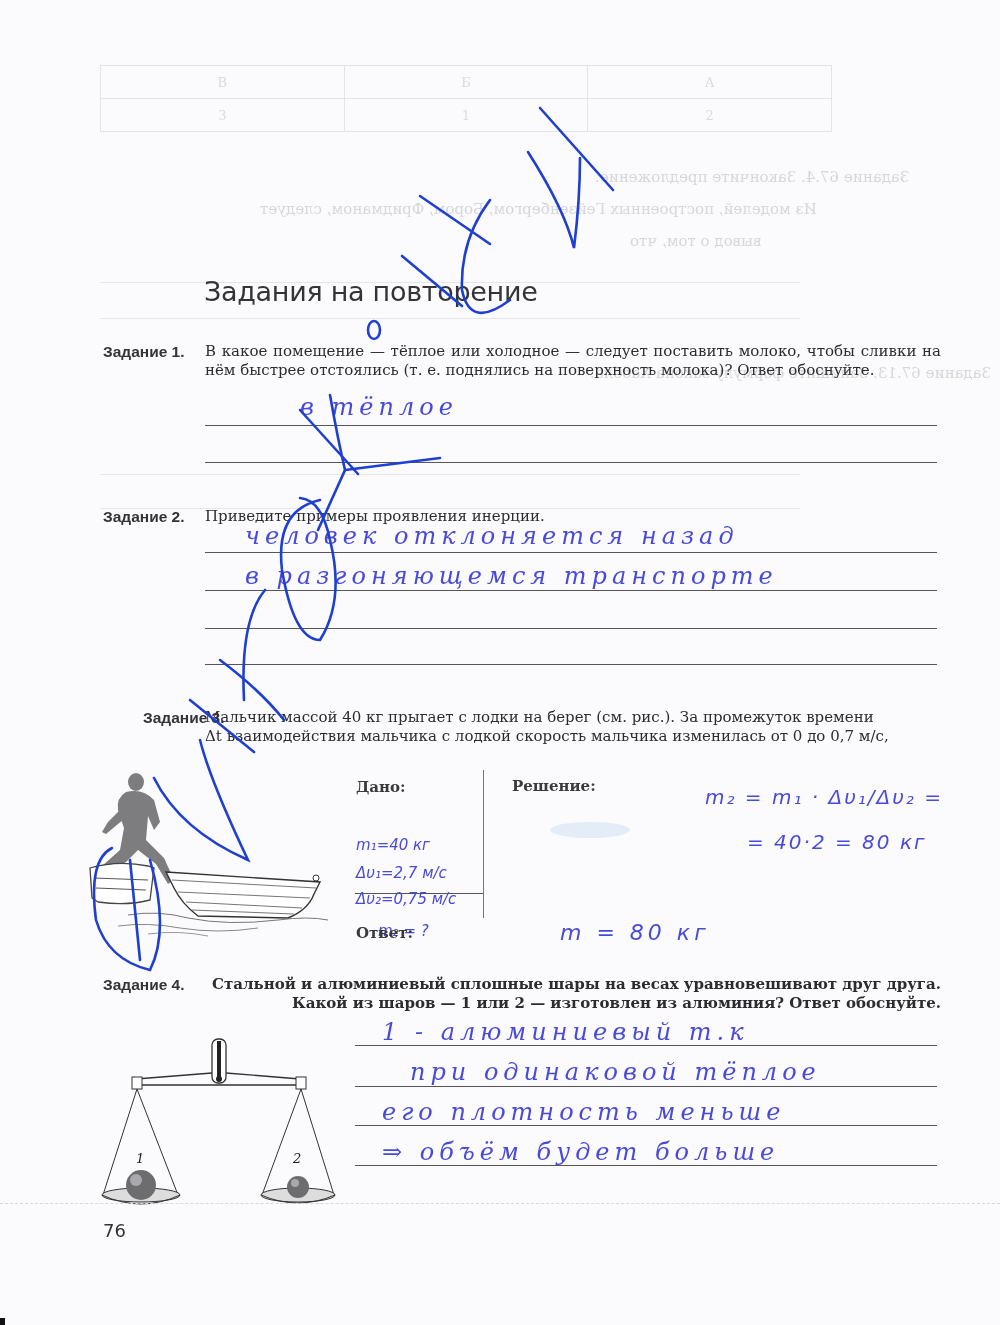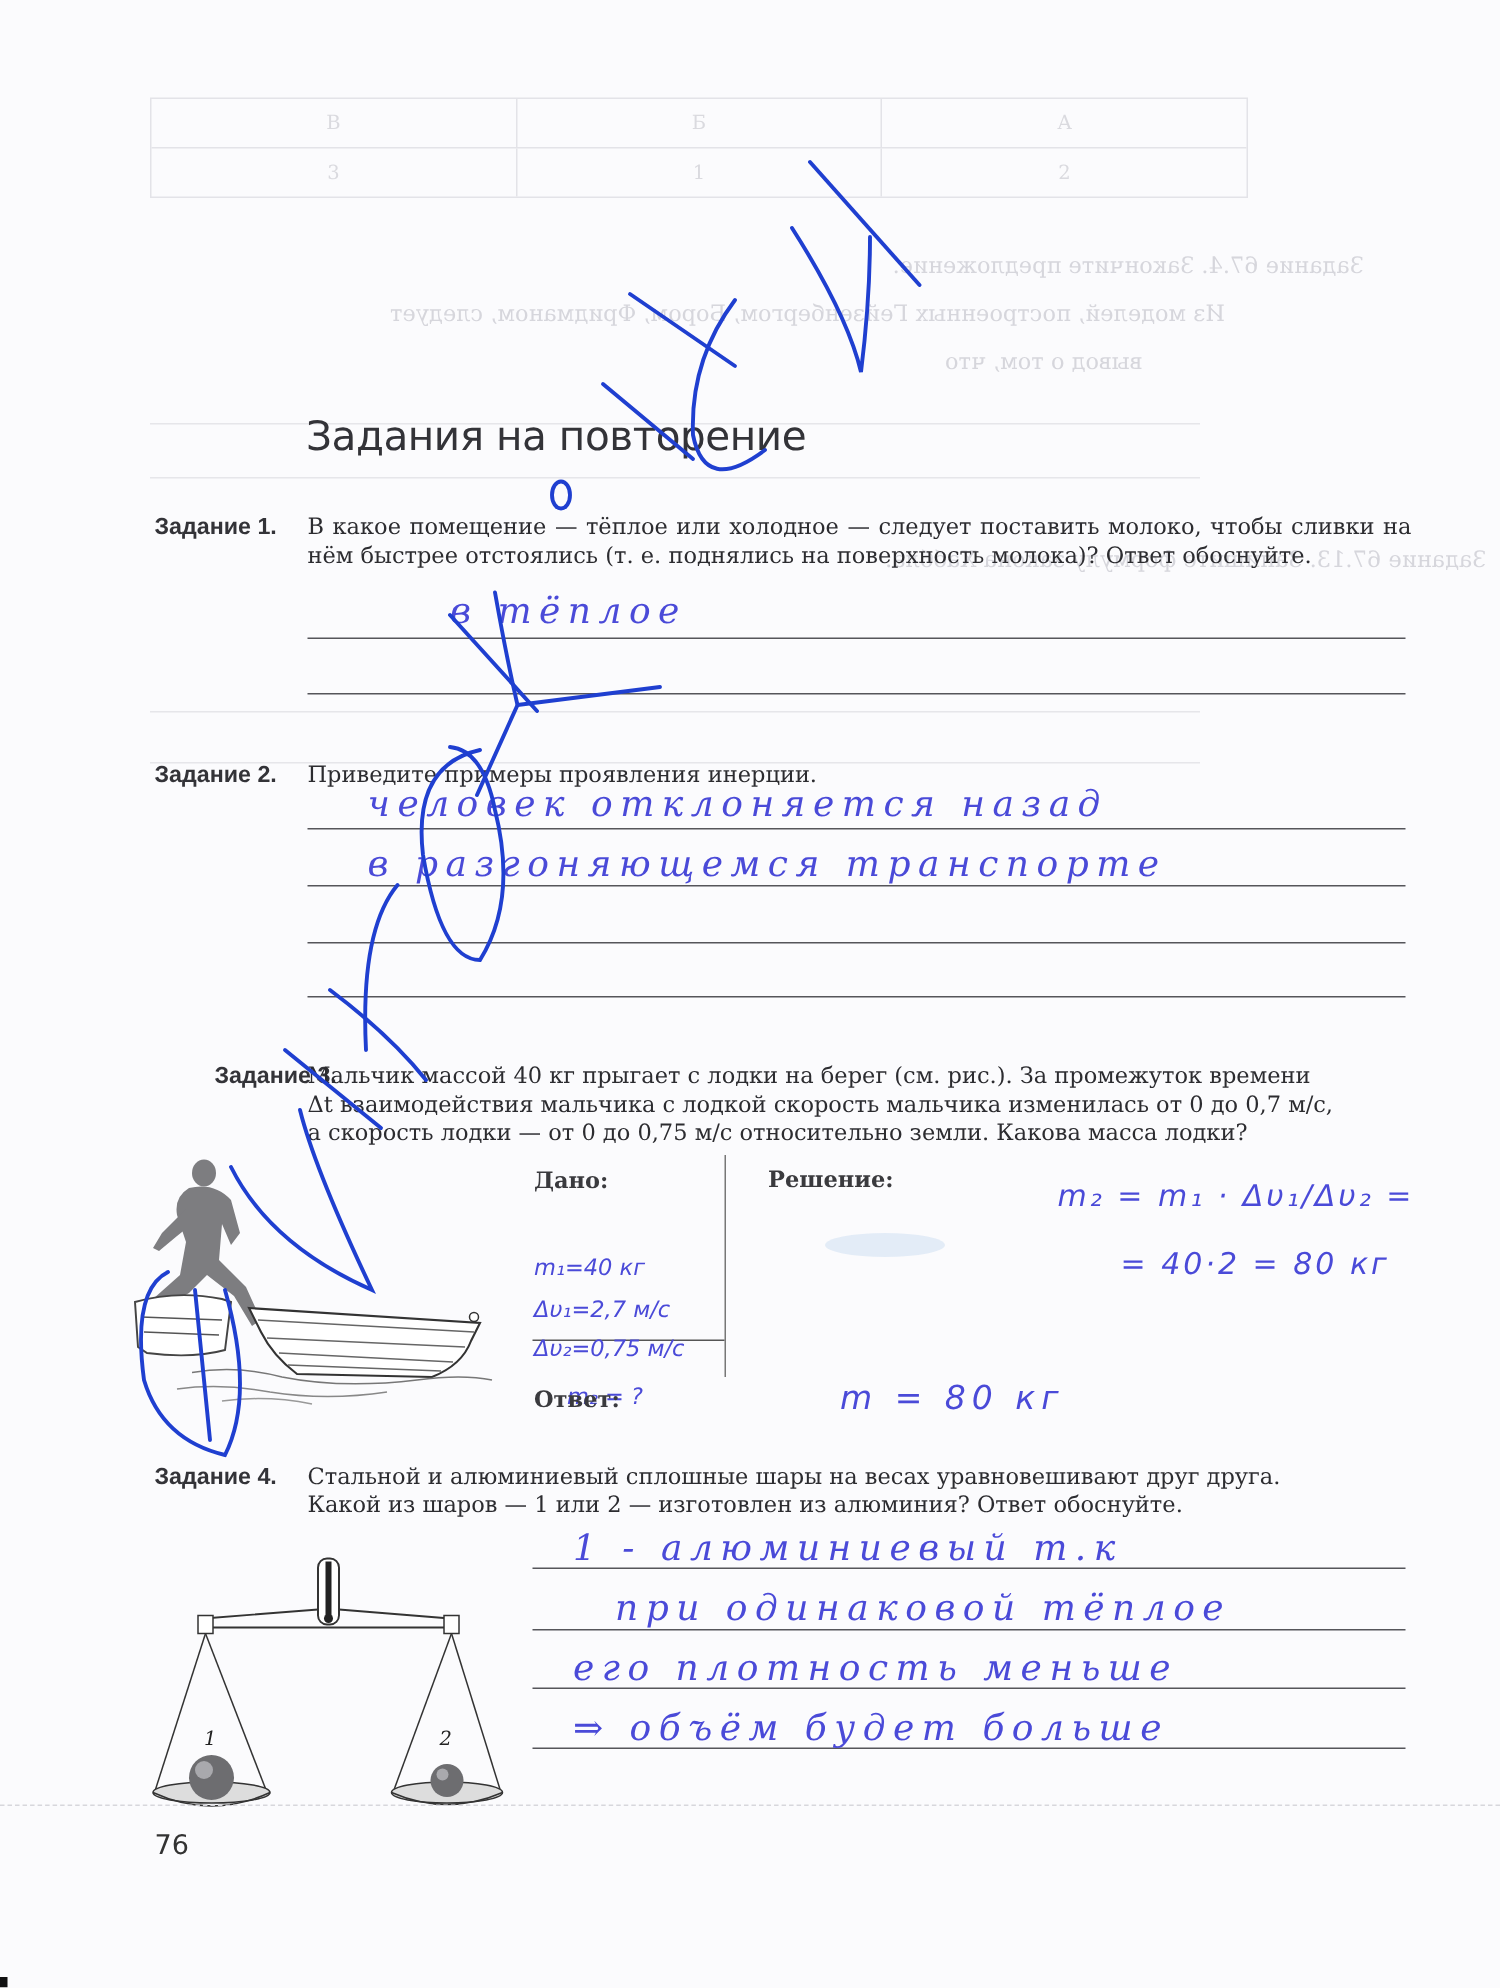--- a/index.html
+++ b/index.html
@@ -95,21 +95,20 @@
 <div class="rule" style="top:590px;"></div>
 <div class="rule" style="top:628px;"></div>
 <div class="rule" style="top:664px;"></div>
 <div class="hand big" style="left:245px; top:522px;">человек отклоняется назад</div>
 <div class="hand big" style="left:245px; top:562px;">в разгоняющемся транспорте</div>
 
 <div class="task-label" style="top:709px;margin-left:40px;">Задание 3.</div>
 <div class="task-text" style="top:708px; text-align:left;">
   <div>Мальчик массой 40 кг прыгает с лодки на берег (см. рис.). За промежуток времени</div>
   <div>Δt взаимодействия мальчика с лодкой скорость мальчика изменилась от 0 до 0,7 м/с,</div>
-  <div>а скорость лодки — от 0 до 0,75 м/с относительно земли. Какова масса лодки?</div>
 </div>
 
 <svg class="abs" style="left:88px; top:770px;" width="250" height="170" viewBox="0 0 250 170">
 
   <g fill="#7d7d80">
     <ellipse cx="48" cy="12" rx="8" ry="9"></ellipse>
     <path d="M38 22 Q55 18 66 30 L72 52 L66 60 L60 46 L58 70 L76 88 L86 110 L80 114 L68 94 L50 80 L38 92 L20 102 L14 96 L32 80 L36 58 L30 40 Q28 28 38 22 Z"></path>
     <path d="M36 36 L20 52 L14 62 L18 64 L30 54 L40 46 Z"></path>
   </g>
 
@@ -133,21 +132,21 @@
 <div class="given-line" style="top:866px;">Δυ₂=0,75 м/с</div>
 <div class="given-line" style="left:378px; top:898px;">m₂ = ?</div>
 <div class="answer-label" style="left:356px; top:924px;">Ответ:</div>
 
 <div class="solution-label" style="left:512px; top:777px;">Решение:</div>
 <div class="hand" style="left:705px; top:785px; font-family:'DejaVu Sans',sans-serif; font-size:20px; letter-spacing:2px;">m₂ = m₁ · Δυ₁/Δυ₂ =</div>
 <div class="hand" style="left:747px; top:830px; font-family:'DejaVu Sans',sans-serif; font-size:20px; letter-spacing:2px;">= 40·2 = 80 кг</div>
 <div class="hand" style="left:560px; top:920px; font-family:'DejaVu Sans',sans-serif; font-size:22px; letter-spacing:4px;">m = 80 кг</div>
 
 <div class="task-label" style="top:976px;">Задание 4.</div>
-<div class="task-text" style="top:975px; text-align:left;">
+<div class="task-text" style="top:975px; text-align:right;font-weight:bold;">
   <div>Стальной и алюминиевый сплошные шары на весах уравновешивают друг друга.</div>
   <div>Какой из шаров — 1 или 2 — изготовлен из алюминия? Ответ обоснуйте.</div>
 </div>
 
 <div class="rule short" style="top:1045px;"></div>
 <div class="rule short" style="top:1086px;"></div>
 <div class="rule short" style="top:1125px;"></div>
 <div class="rule short" style="top:1165px;"></div>
 <div class="hand big" style="left:382px; top:1018px;">1 - алюминиевый т.к</div>
 <div class="hand big" style="left:410px; top:1058px;">при одинаковой тёплое</div>

